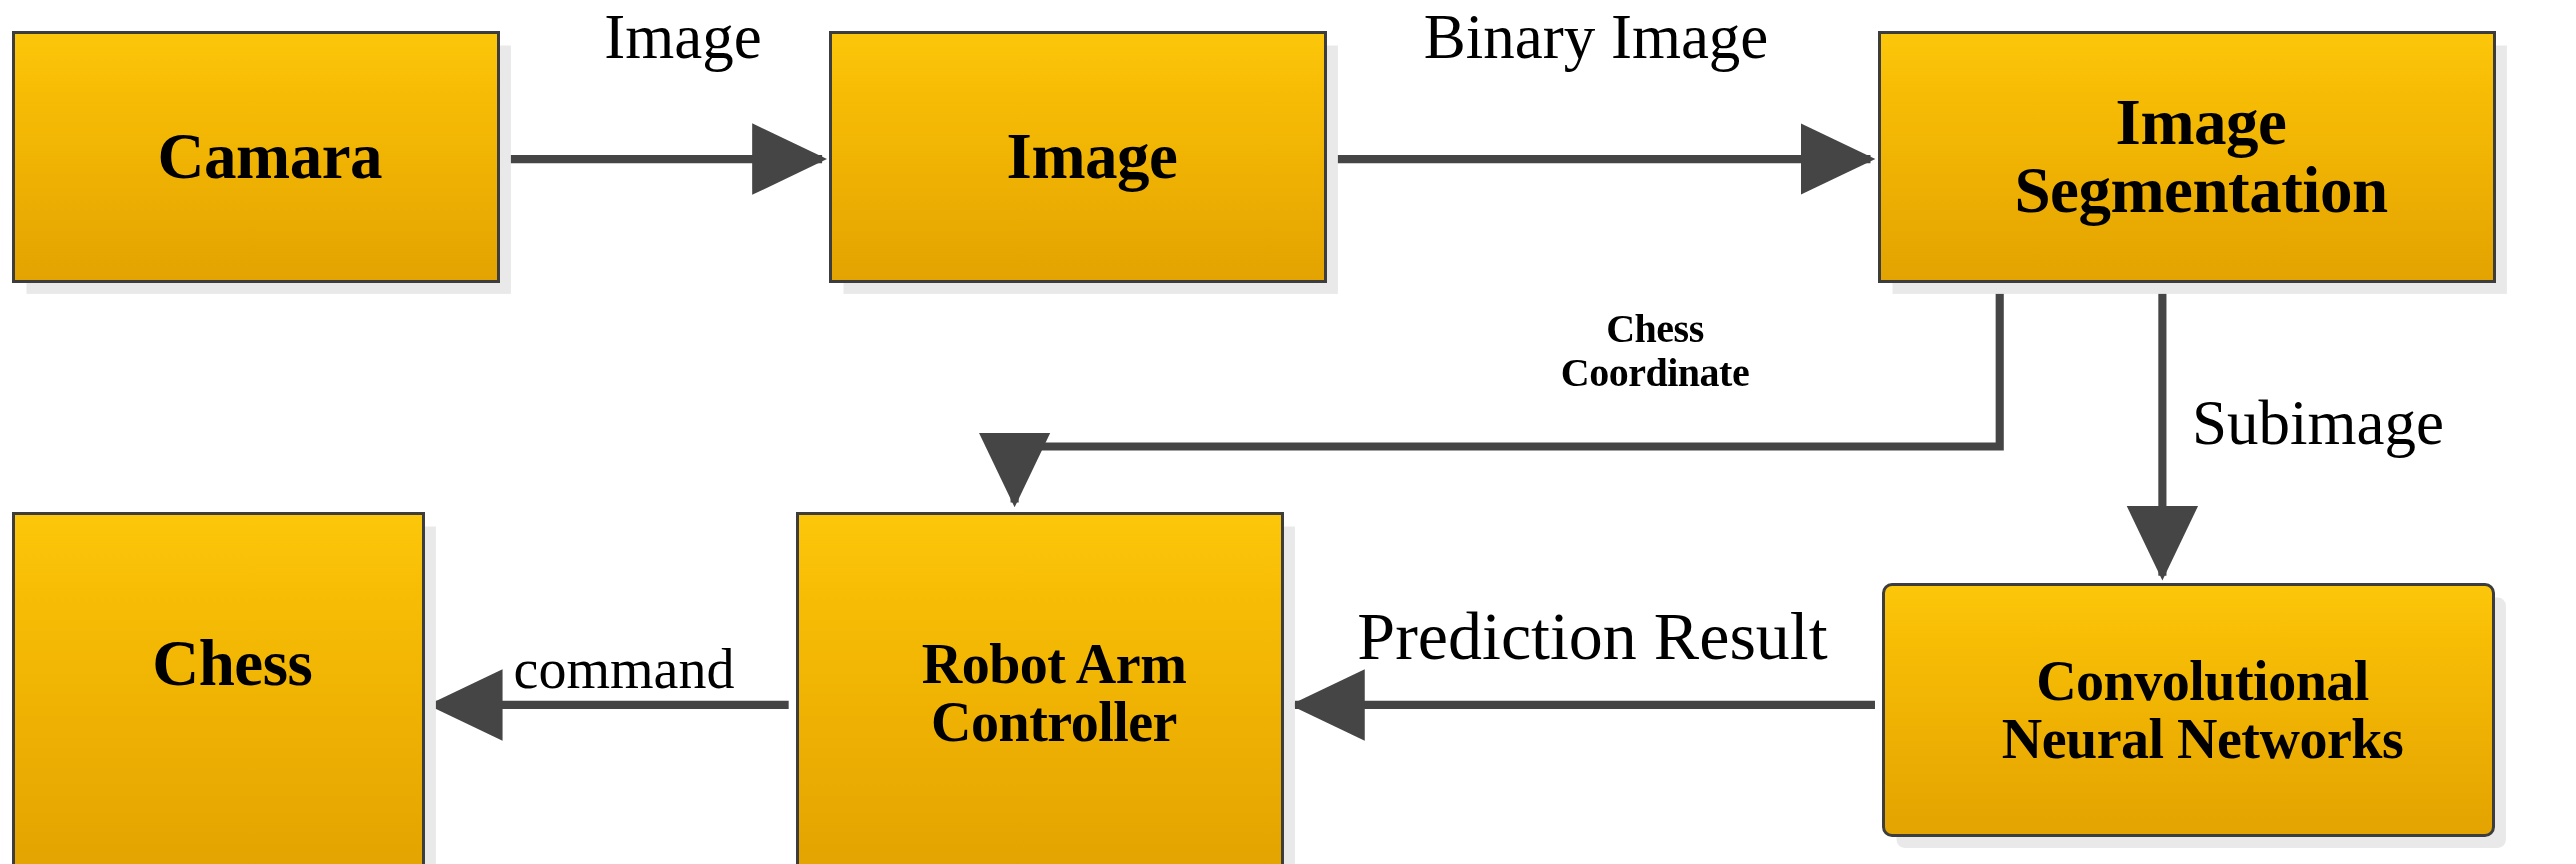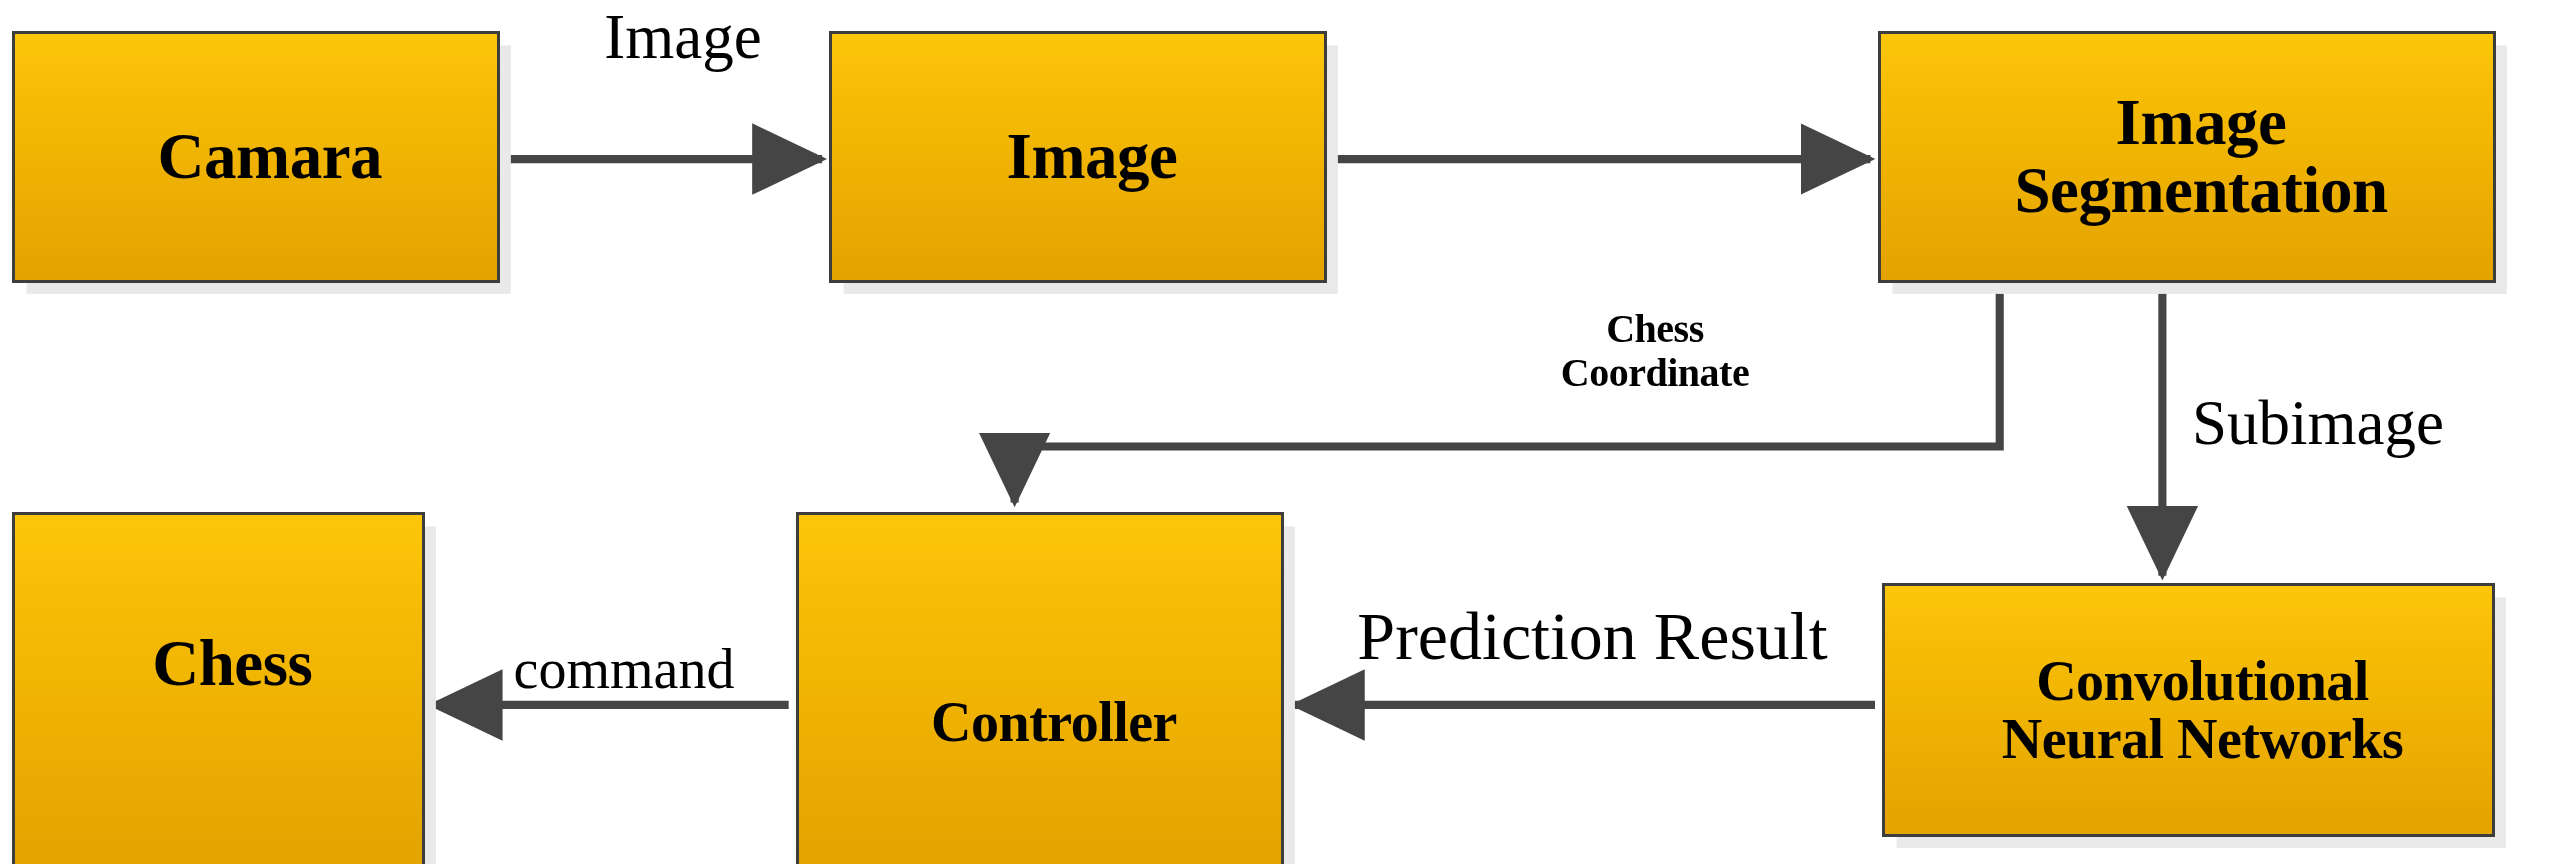--- a/index.html
+++ b/index.html
@@ -86,42 +86,45 @@
     </span>
   </div>
 
   <div class="node" style="left:1878px;top:31px;width:618px;height:252px;font-size:65px;">
     <span class="label">
       <span>Image</span><br>
       <span>Segmentation</span>
     </span>
   </div>
 
-  <div class="node" style="left:1882px;top:583px;width:613px;height:254px;font-size:56px;">
+  <div class="node" style="left:1882px;top:583px;width:613px;height:254px;font-size:56px;border-radius:10px;">
     <span class="label">
       <span>Convolutional</span><br>
       <span>Neural Networks</span>
     </span>
   </div>
 
   <div class="node" style="left:796px;top:512px;width:488px;height:362px;font-size:56px;">
     <span class="label">
-      <br>
+      <span>Robot Arm</span><br>
       <span>Controller</span>
     </span>
   </div>
 
   <div class="node" style="left:11.8px;top:512px;width:413px;height:362px;font-size:65px;">
     <span class="label" style="position:relative;top:-29px;">Chess</span>
   </div>
 
   <div class="edgelabel reg" style="left:543px;top:5.4px;width:280px;font-size:63px;">
     <span>Image</span>
   </div>
 
+  <div class="edgelabel reg" style="left:1320px;top:5.4px;width:552px;font-size:63px;">
+    <span>Binary Image</span>
+  </div>
 
   <div class="edgelabel bold" style="left:1447px;top:307px;width:416px;font-size:40px;line-height:1.1;">
     <span>Chess</span><br>
     <span>Coordinate</span>
   </div>
 
   <div class="edgelabel reg" style="left:2192px;top:391px;width:380px;text-align:left;font-size:63px;">
     <span>Subimage</span>
   </div>
 

